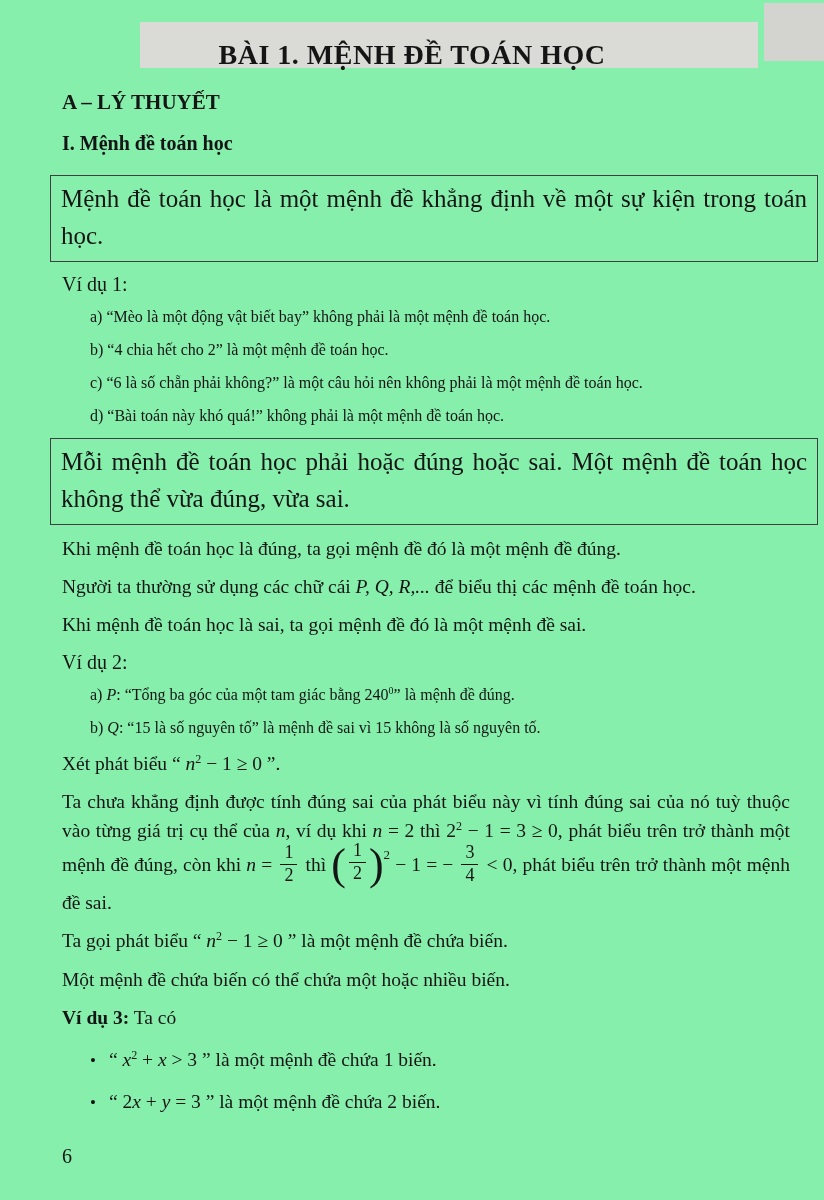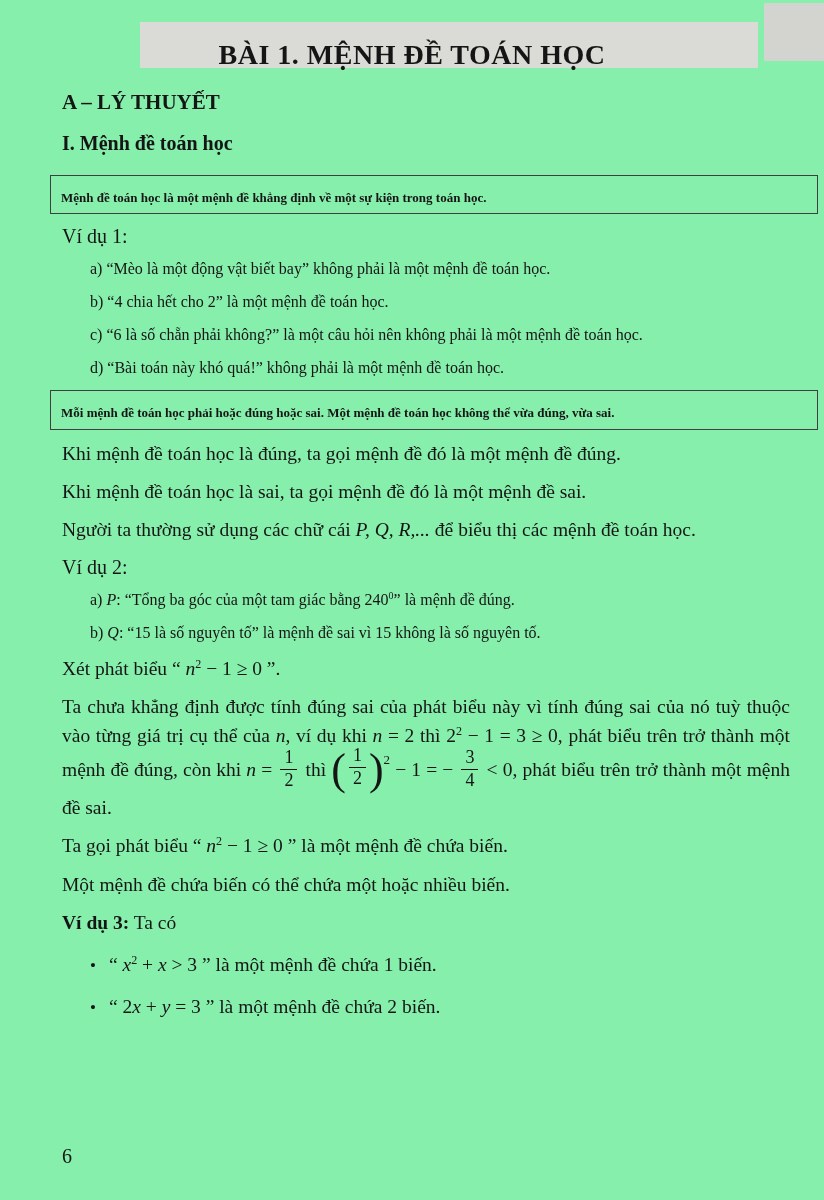--- a/index.html
+++ b/index.html
@@ -9,21 +9,21 @@
     font-family:"Liberation Serif","DejaVu Serif",serif;
   }
   .ghost-band{position:absolute;left:140px;top:22px;width:618px;height:46px;background:#dadad6;}
   .ghost-corner{position:absolute;right:0;top:3px;width:60px;height:58px;background:#d3d3cf;}
   .title{position:relative;text-align:center;font-size:28px;font-weight:700;padding-top:20px;letter-spacing:.5px;}
   .content{position:relative;padding:0 34px 0 62px;}
   .h-a{font-size:21px;font-weight:700;margin-top:4px;}
   .h-i{font-size:20px;font-weight:700;margin-top:14px;}
   .defbox{
     border:1.5px solid #3f3f3f;margin:10px -28px 8px -12px;
-    padding:12px 10px 6px;font-size:13px;line-height:1.5;text-align:justify;font-weight:bold;
+    padding:4px 10px 6px;font-size:25px;line-height:1.5;text-align:justify;
   }
   .para{font-size:19.5px;line-height:1.5;margin:9px 0;text-align:justify;}
   .item{font-size:16px;line-height:1.5;margin:9px 0;text-indent:28px;text-align:justify;}
   .lbl{font-weight:400;font-size:20px;margin:11px 0 5px;}
   .lbl-inline{font-weight:700;}
   .note-lbl{font-weight:700;font-style:italic;}
   .mvar{font-style:italic;}
   sup{font-size:.62em;}
   .frac{display:inline-block;vertical-align:middle;text-align:center;margin:0 3px;position:relative;top:-2px;}
   .frac .num{display:block;border-bottom:1.5px solid #111;padding:0 4px 1px;line-height:1.1;font-size:18px;}
@@ -53,23 +53,23 @@
 
     <p class="lbl">Ví dụ 1:</p>
     <p class="item">a) “Mèo là một động vật biết bay” không phải là một mệnh đề toán học.</p>
     <p class="item">b) “4 chia hết cho 2” là một mệnh đề toán học.</p>
     <p class="item">c) “6 là số chẵn phải không?” là một câu hỏi nên không phải là một mệnh đề toán học.</p>
     <p class="item">d) “Bài toán này khó quá!” không phải là một mệnh đề toán học.</p>
 
     <div class="defbox">Mỗi mệnh đề toán học phải hoặc đúng hoặc sai. Một mệnh đề toán học không thể vừa đúng, vừa sai.</div>
 
     <p class="para">Khi mệnh đề toán học là đúng, ta gọi mệnh đề đó là một mệnh đề đúng.</p>
+    <p class="para"><span>Người ta thường sử dụng các chữ cái </span><span class="mvar">P, Q, R,...</span><span> để biểu thị các mệnh đề toán học.</span></p>
+
     <p class="para">Khi mệnh đề toán học là sai, ta gọi mệnh đề đó là một mệnh đề sai.</p>
-
-    <p class="para"><span>Người ta thường sử dụng các chữ cái </span><span class="mvar">P, Q, R,...</span><span> để biểu thị các mệnh đề toán học.</span></p>
 
     <p class="lbl">Ví dụ 2:</p>
 
     <p class="item"><span>a) </span><span class="mvar">P</span><span>: “Tổng ba góc của một tam giác bằng 240</span><sup>0</sup><span>” là mệnh đề đúng.</span></p>
 
     <p class="item"><span>b) </span><span class="mvar">Q</span><span>: “15 là số nguyên tố” là mệnh đề sai vì 15 không là số nguyên tố.</span></p>
 
 
 
     <p class="para"><span>Xét phát biểu “ </span><span class="mvar">n</span><sup>2</sup><span> − 1 ≥ 0 ”.</span></p>

